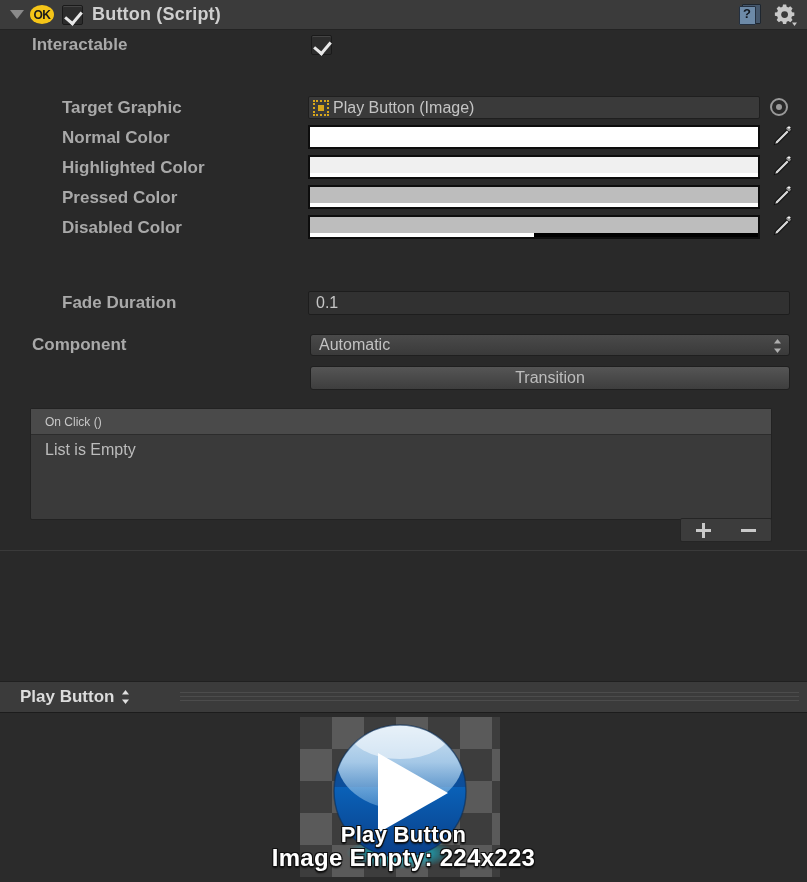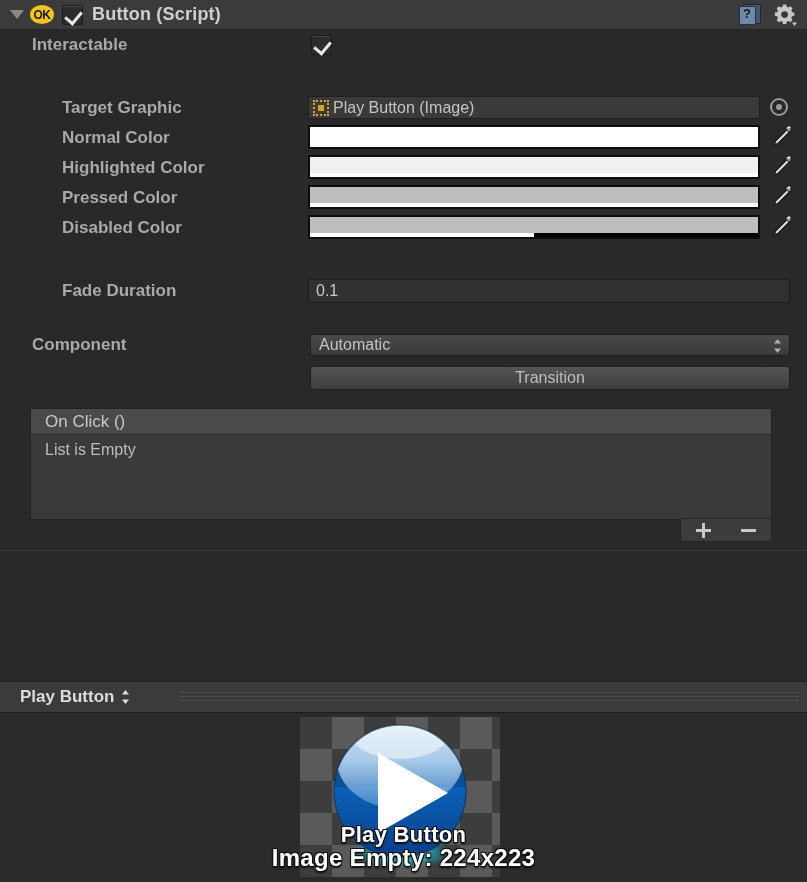--- a/index.html
+++ b/index.html
@@ -297,21 +297,21 @@
     border: 1px solid #222;
     border-radius: 2px;
   }
   .evt-head {
     height: 26px;
     background: #4a4a4a;
     border-bottom: 1px solid #2c2c2c;
     display: flex;
     align-items: center;
     padding-left: 14px;
-    font-size: 17px;
+    font-size: 12px;
     color: #c8c8c8;
   }
   .evt-empty {
     padding: 6px 0 0 14px;
     font-size: 16px;
     color: #bcbcbc;
   }
   .evt-toolbar {
     position: absolute;
     left: 680px; top: 518px;
@@ -530,21 +530,21 @@
     <div class="eyedropper" style="top:2px">
       <svg width="26" height="24" viewBox="0 0 26 24">
         <path d="M20 3.5 L22.5 6 L10 18.5 L6.5 19.5 L7.5 16 Z" fill="#d8d8d8" stroke="#101010" stroke-width="1.1"></path>
         <rect x="17.5" y="2" width="6" height="4" rx="2" transform="rotate(45 20.5 4)" fill="#8f8f8f" stroke="#101010" stroke-width="0.8"></rect>
         <path d="M21 1 v3 M19.5 2.5 h3" stroke="#f2f2f2" stroke-width="1"></path>
       </svg>
     </div>
   </div>
 
 
-  <div class="row" style="top:276px">
+  <div class="row" style="top:288px">
     <div class="label lvl1">Fade Duration</div>
     <div class="numfield" style="left:308px; top:3px; width:482px; height:24px;">0.1</div>
   </div>
 
   <div class="row" style="top:330px">
     <div class="label lvl0">Component</div>
     <div class="popup" style="top:4px">
       <span>Automatic</span>
       <svg class="updown" viewBox="0 0 9 16">
         <path d="M4.5 1 L8 5.5 L1 5.5 Z" fill="#b0b0b0"></path>

